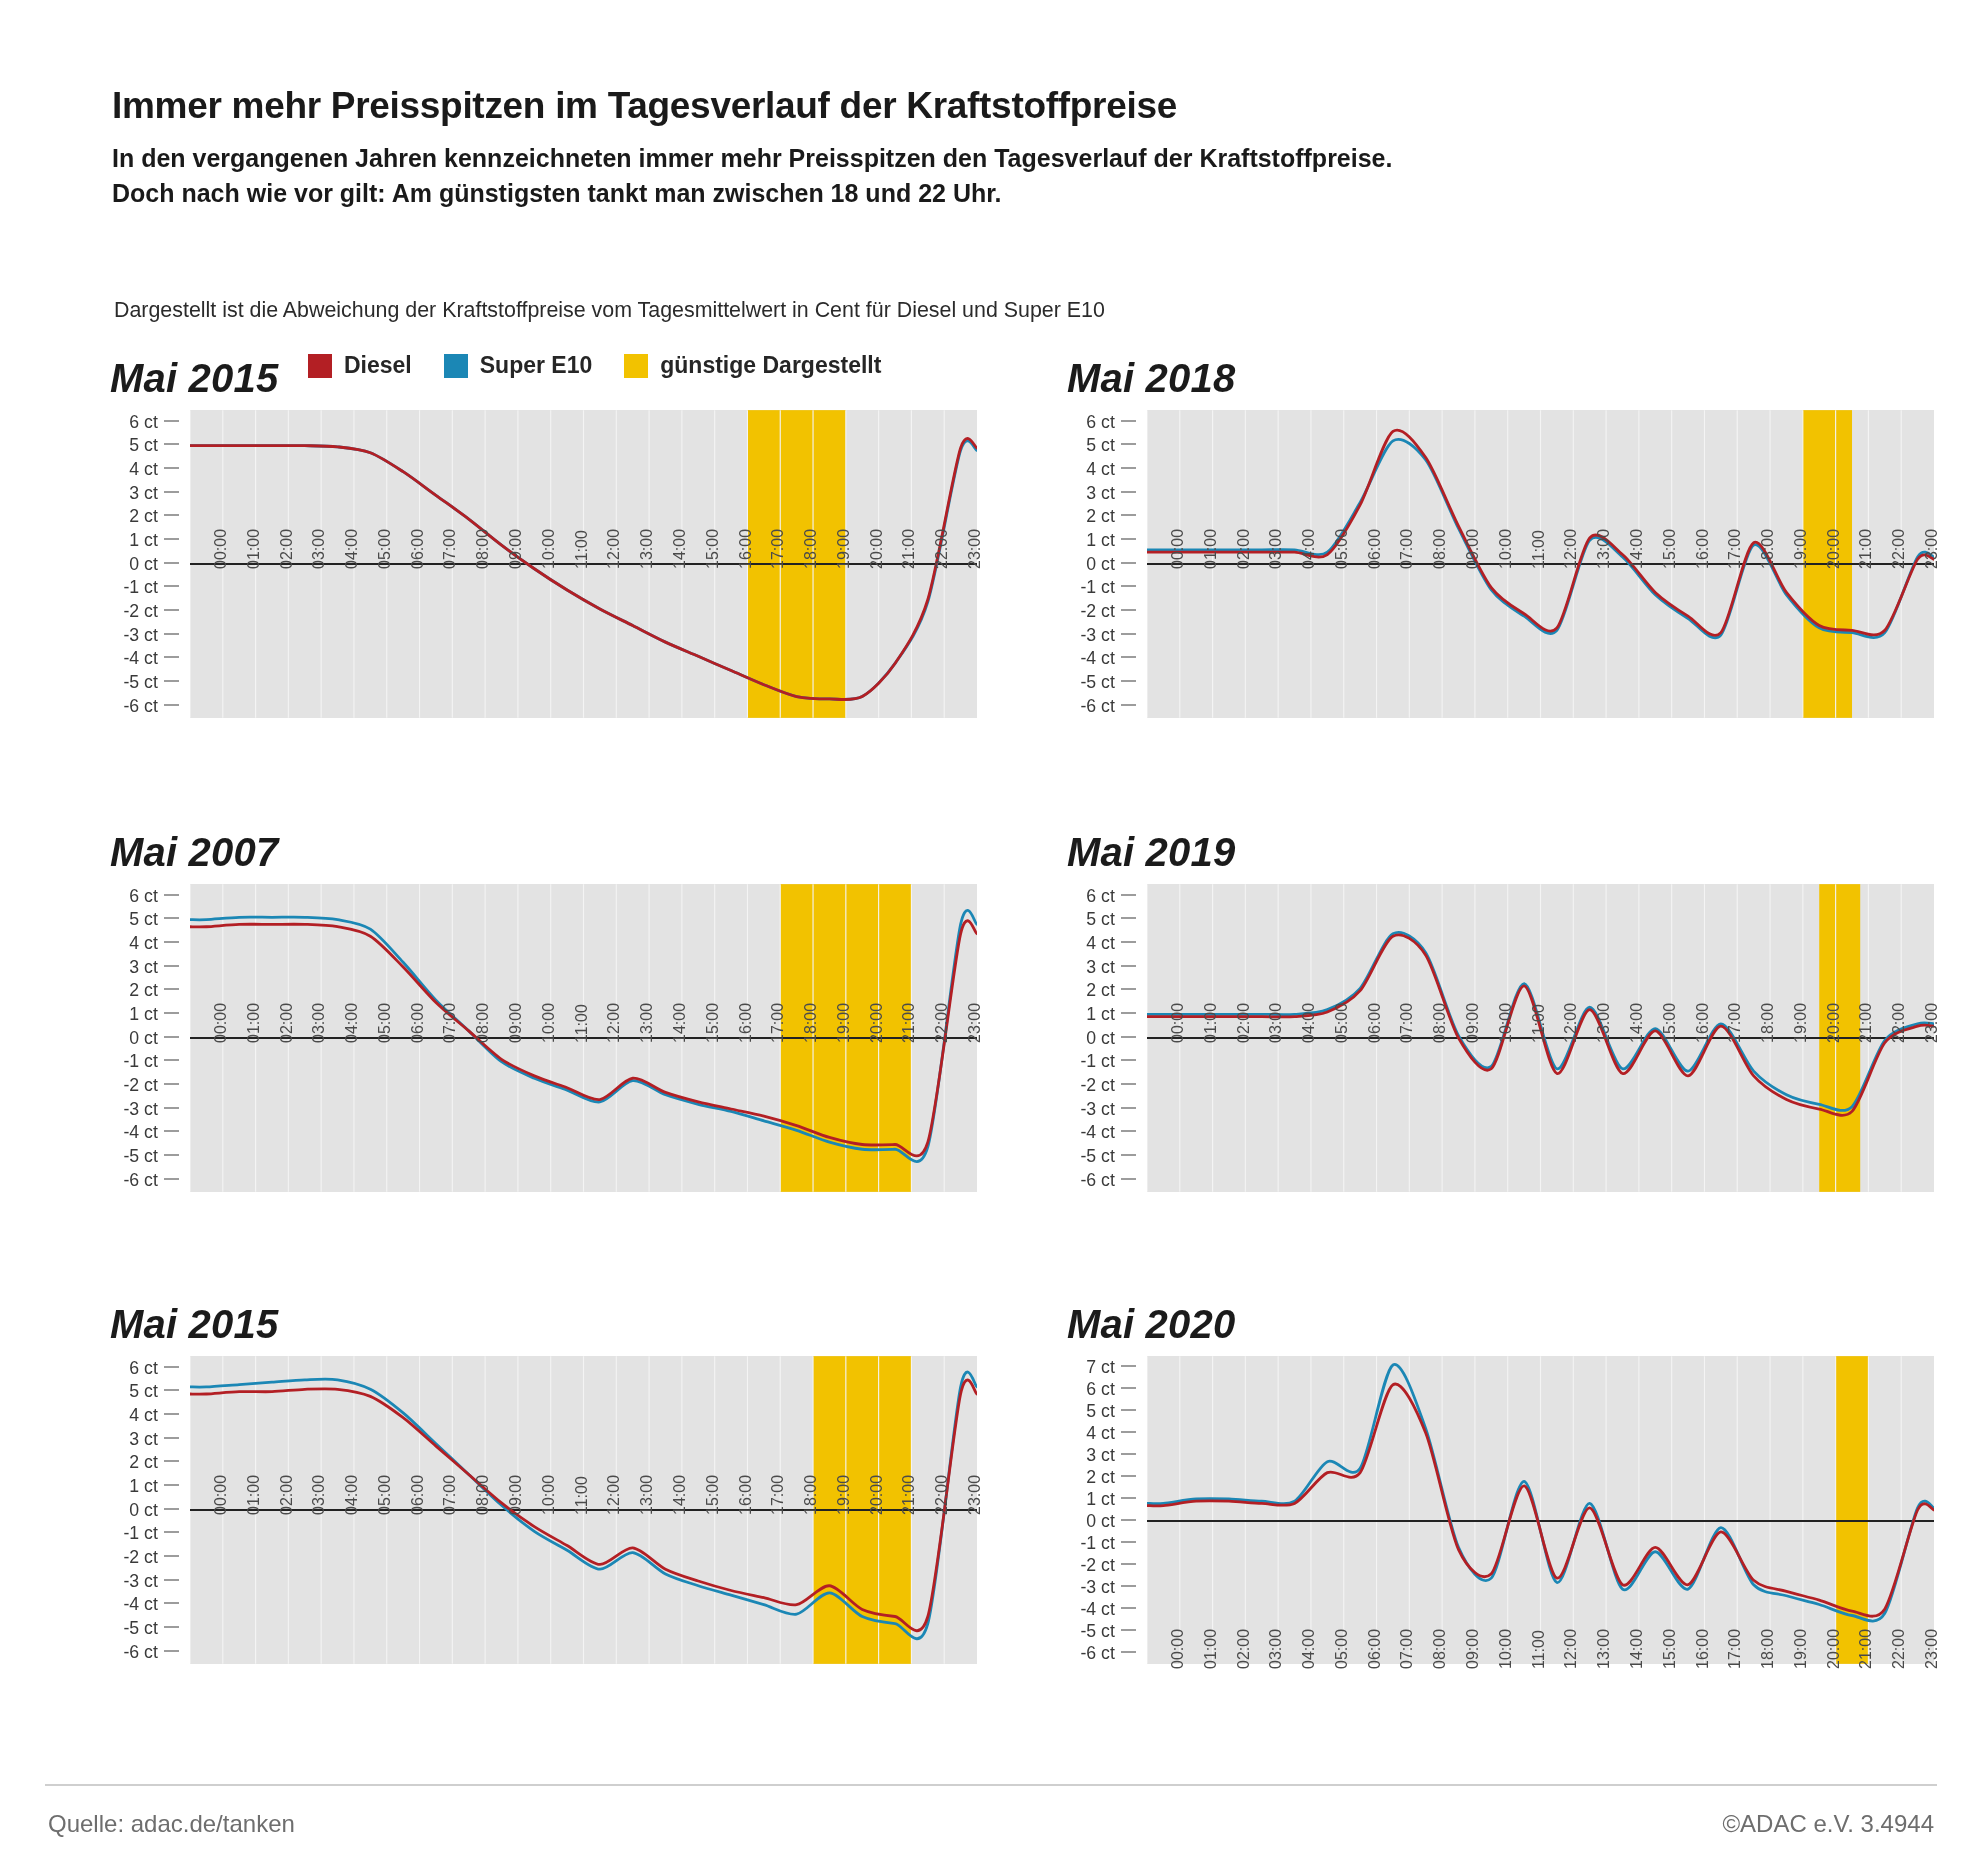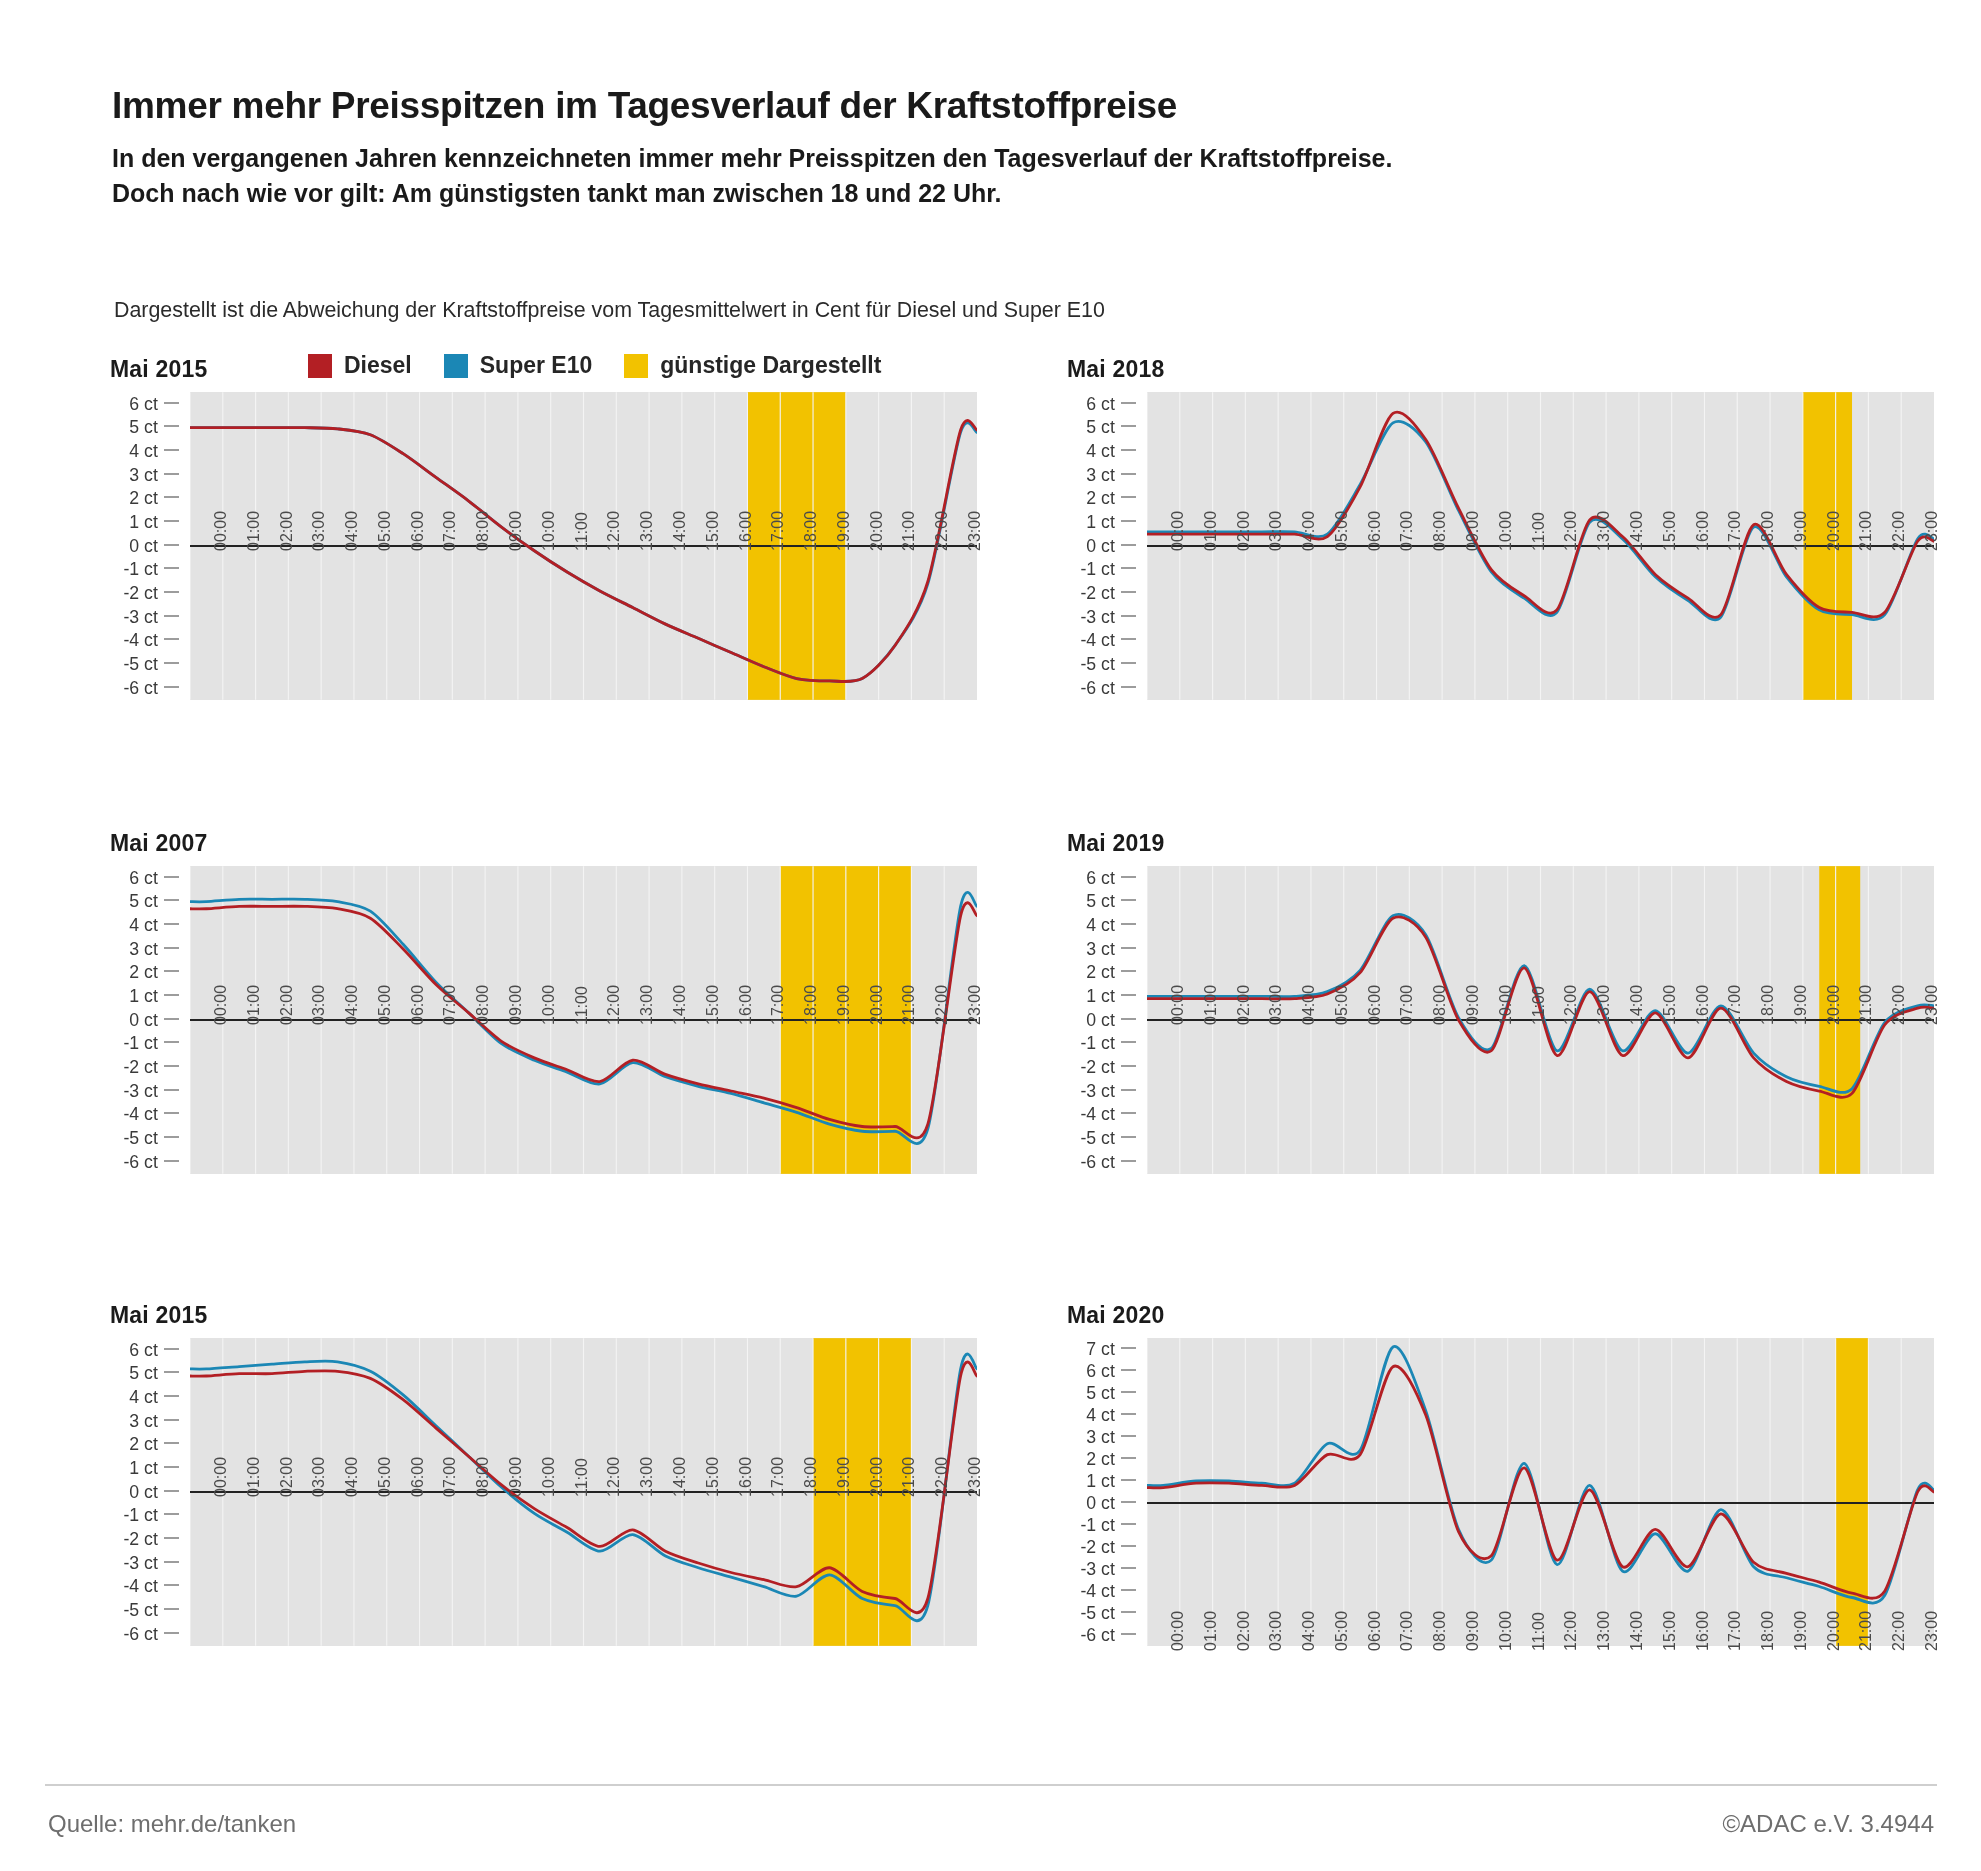--- a/index.html
+++ b/index.html
@@ -57,25 +57,26 @@
     display: inline-block;
   }
   
   .charts {
     position: absolute;
     left: 0; top: 345px;
     width: 1982px;
   }
   .chart-block { position: absolute; }
   .chart-title {
-    font-size: 23px;
+    font-size: 40px;
     font-weight: bold;
     color: #1b1b1b;
     margin: 0 0 9.3px 0;
     letter-spacing: 0.2px;
+    font-style: italic;
   }
   .plot-wrap { position: relative; }
   .ylabels {
     position: absolute;
     left: 0; top: 0;
     width: 73px;
     height: 100%;
   }
   .ylabel {
     position: absolute;
@@ -635,17 +636,17 @@
             <span class="xlab" style="left: 710px; top: 0px;">21:00</span>
             <span class="xlab" style="left: 743px; top: 0px;">22:00</span>
             <span class="xlab" style="left: 776px; top: 0px;">23:00</span>
           </div>
         </div>
     </div>
 
   </div>
 
   <div class="footer-line"></div>
-  <div class="source">Quelle: mehr.de/tanken</div>
+  <div class="source">Quelle: adac.de/tanken</div>
   <div class="copyright">©ADAC e.V.  3.4944</div>
 
 </div>
 
 
 </body></html>

